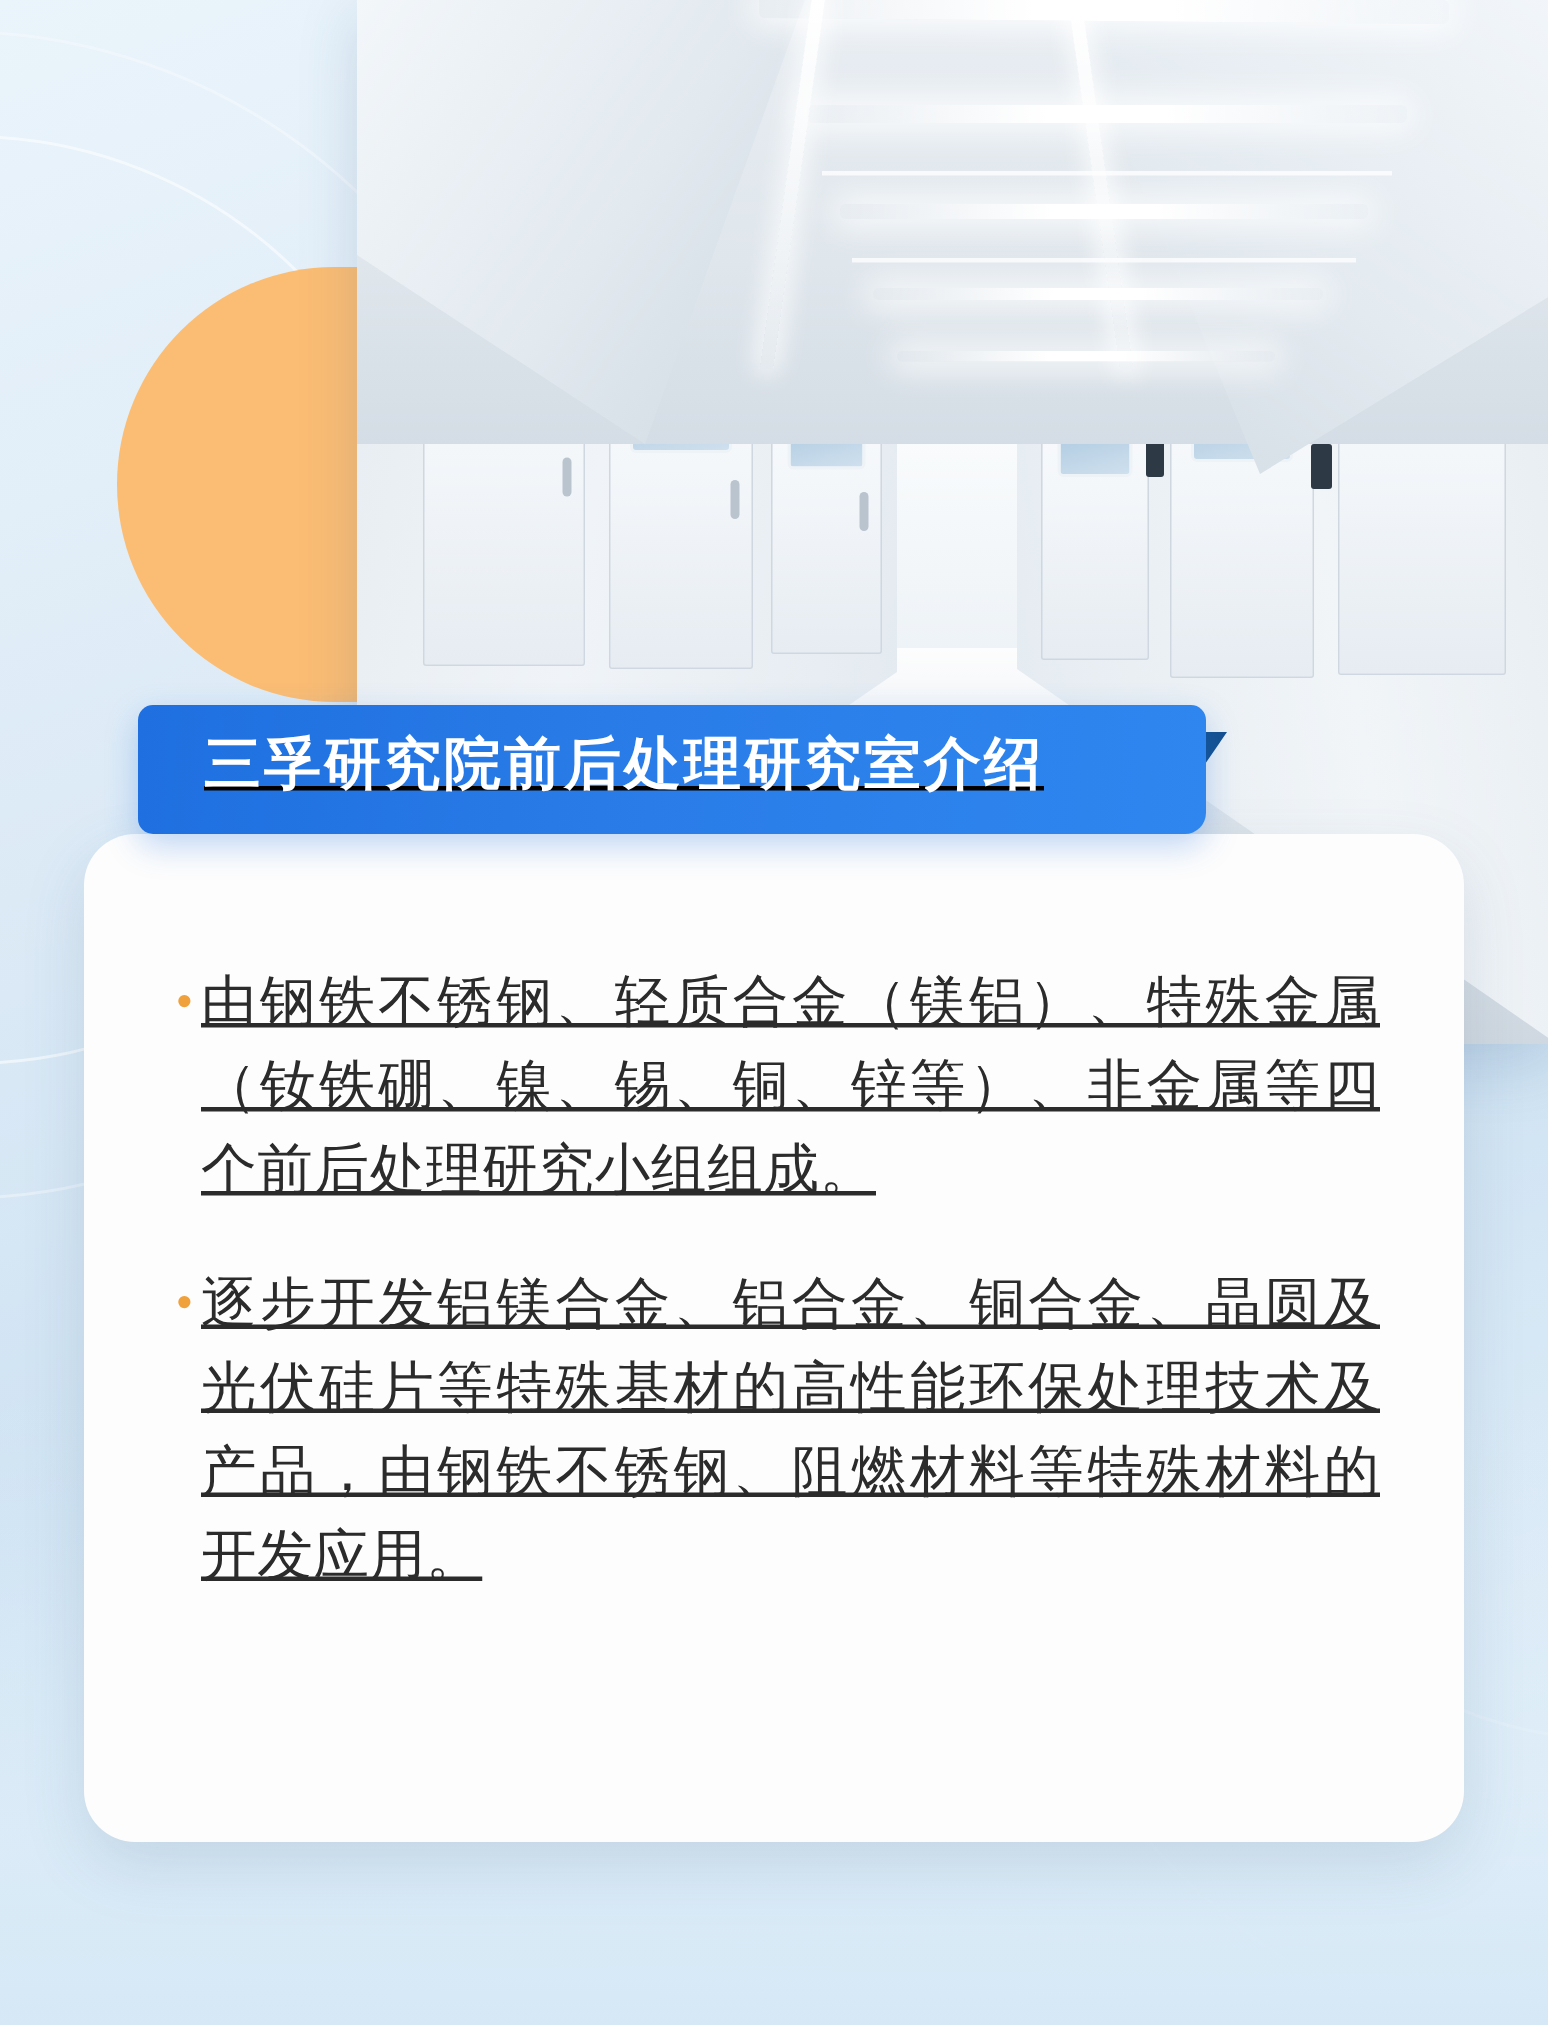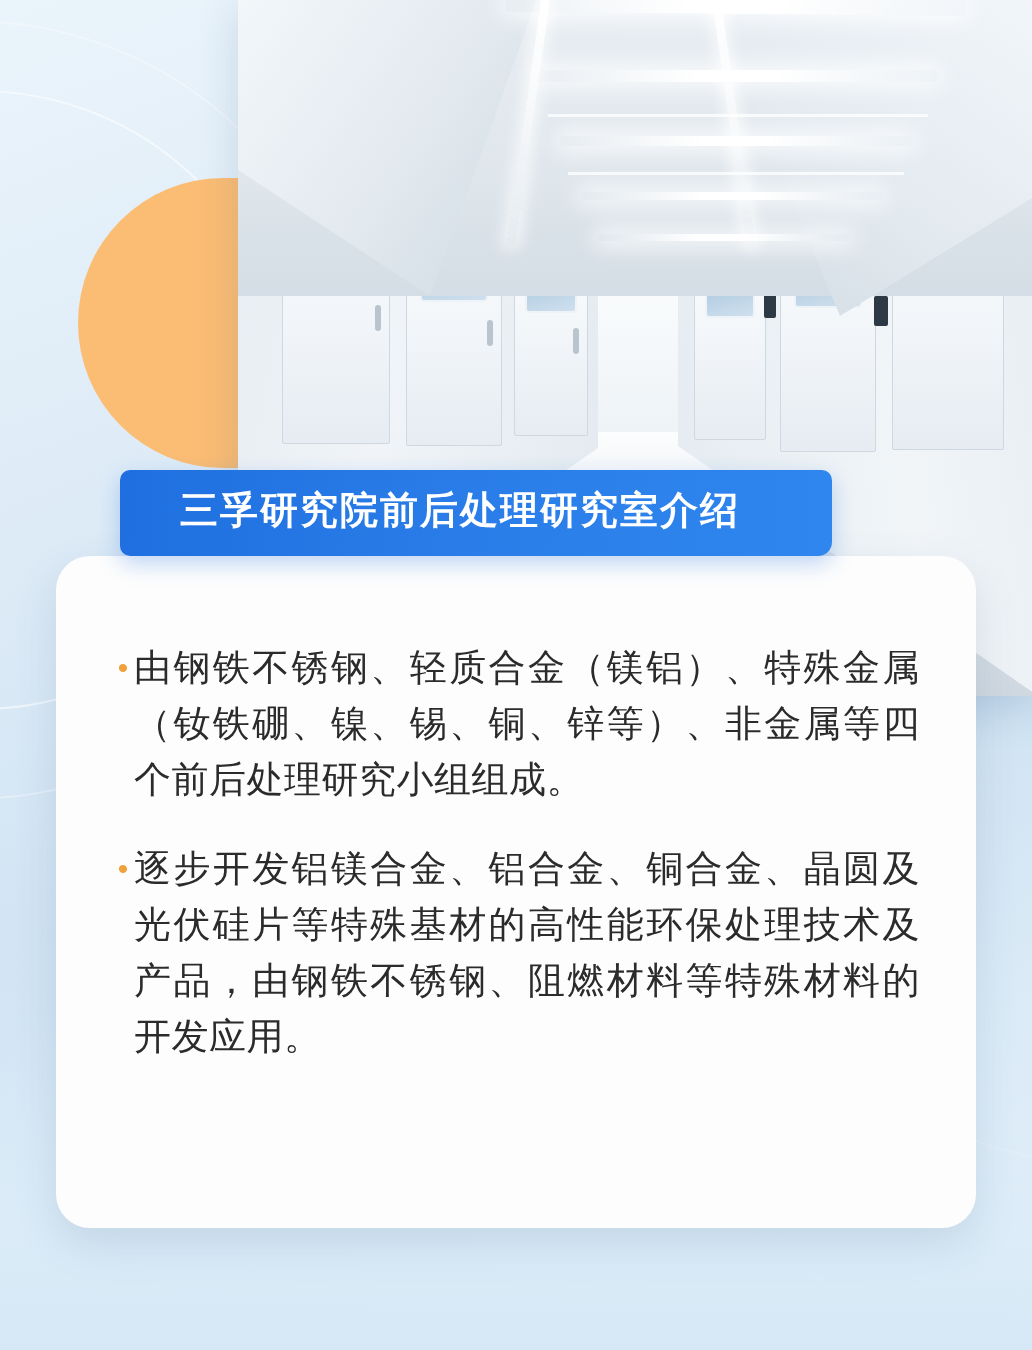--- a/index.html
+++ b/index.html
@@ -177,28 +177,29 @@
   }
   .panel-dark {
     position: absolute;
     background: #2d3a46;
     border-radius: 2px;
   }
 
   
   .title-ribbon {
     position: absolute;
-    left: 120px;
+    left: 92px;
     top: 470px;
     min-width: 712px;
-    padding: 20px 46px 24px 60px;
+    padding: 20px 46px 24px 44px;
     background: linear-gradient(93deg, #1f6fe0 0%, #2a7de8 48%, #2f86ef 100%);
     border-radius: 10px 10px 14px 10px;
     box-shadow: 0 8px 22px rgba(31,111,224,0.28);
     z-index: 6;
+    text-decoration: underline;
   }
   .title-ribbon .tr-text {
     color: #ffffff;
     font-size: 38px;
     font-weight: bold;
     letter-spacing: 2px;
     white-space: nowrap;
     line-height: 1.1;
   }
   .ribbon-tail {
@@ -240,20 +241,21 @@
     line-height: 56px;
     width: 22px;
     text-align: center;
   }
   .bullet-text {
     font-size: 37px;
     line-height: 1.52;
     color: #2b2b2b;
     letter-spacing: 0.5px;
     text-align: justify;
+    text-decoration: underline;
   }
 </style>
 </head>
 <body>
 
 <div class="poster">
 
   <div class="bg-swirl s1"></div>
   <div class="bg-swirl s2"></div>
   <div class="bg-swirl s3"></div>

